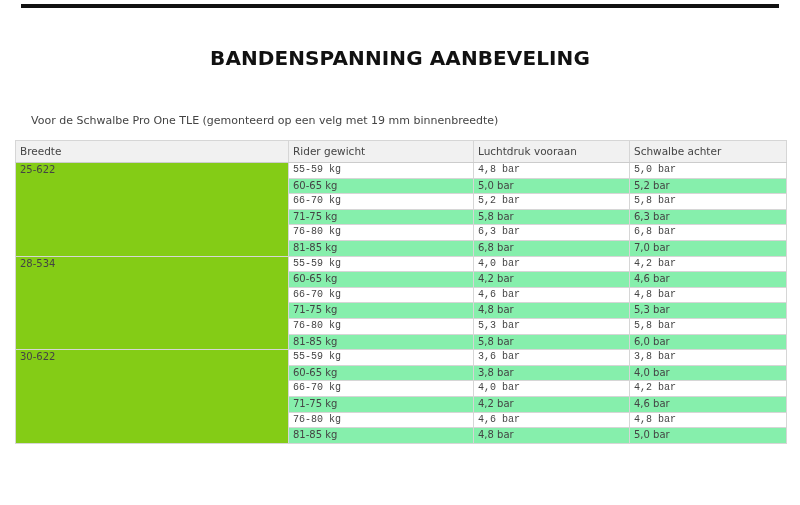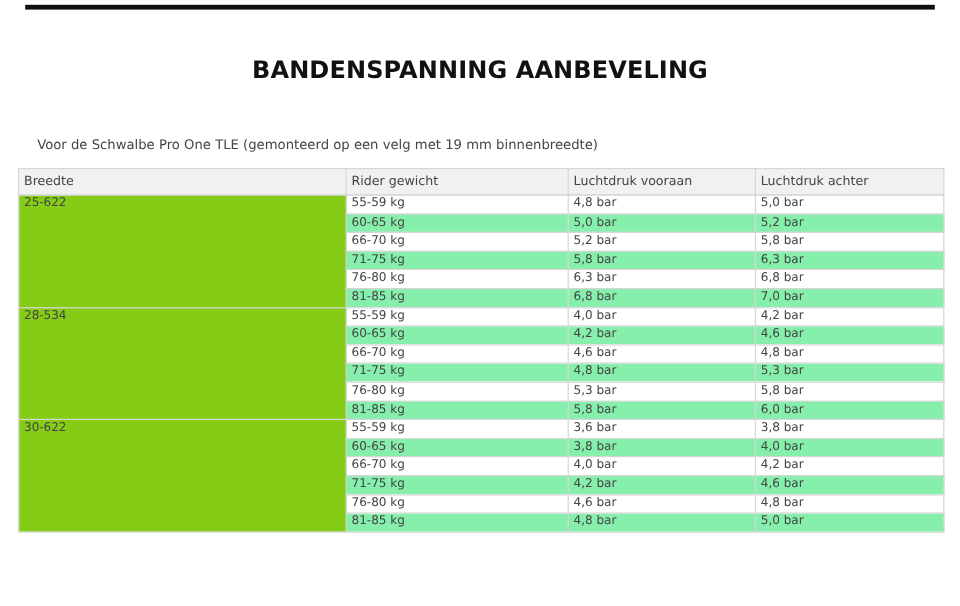--- a/index.html
+++ b/index.html
@@ -77,20 +77,21 @@
     table.pressure-table td.width-cell {
       vertical-align: top;
       background: #84cc16;
       border-right: 1px solid #d6d6d6;
     }
     tr.alt td.sub {
       background: #86efac;
     }
     tr.norm td.sub {
       background: #ffffff;
+      font-family: Liberation Mono, monospace;
     }
     col.c1 { width: 273px; }
     col.c2 { width: 185px; }
     col.c3 { width: 156px; }
     col.c4 { width: 157px; }
   </style>
 </head>
 <body>
 
 <div class="top-rule"></div>
@@ -104,21 +105,21 @@
     <col class="c1">
       <col class="c2">
       <col class="c3">
       <col class="c4">
   </colgroup>
   <thead>
     <tr>
       <th>Breedte</th>
       <th>Rider gewicht</th>
       <th>Luchtdruk vooraan</th>
-      <th>Luchtdruk achter</th>
+      <th>Schwalbe achter</th>
     </tr>
   </thead>
   <tbody>
 
     <tr class="norm">
       <td class="width-cell" rowspan="6">25-622</td>
       <td class="sub">55-59 kg</td>
       <td class="sub">4,8 bar</td>
       <td class="sub">5,0 bar</td>
     </tr>

